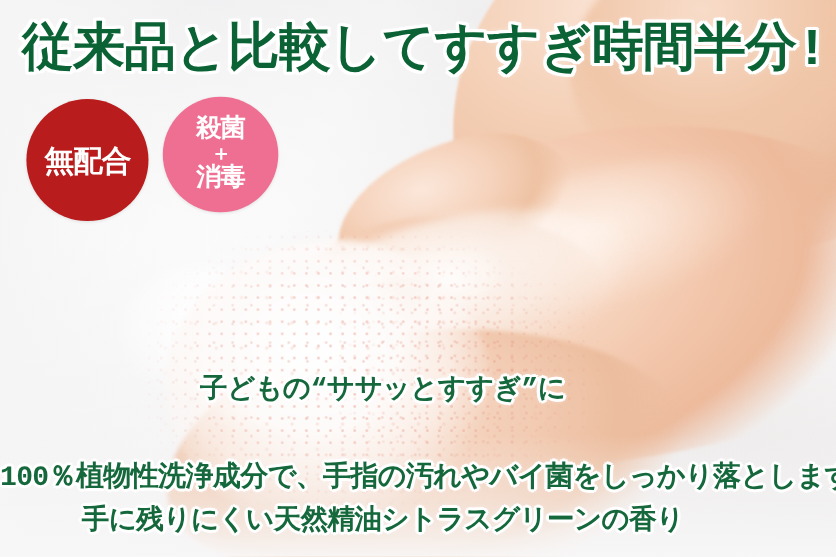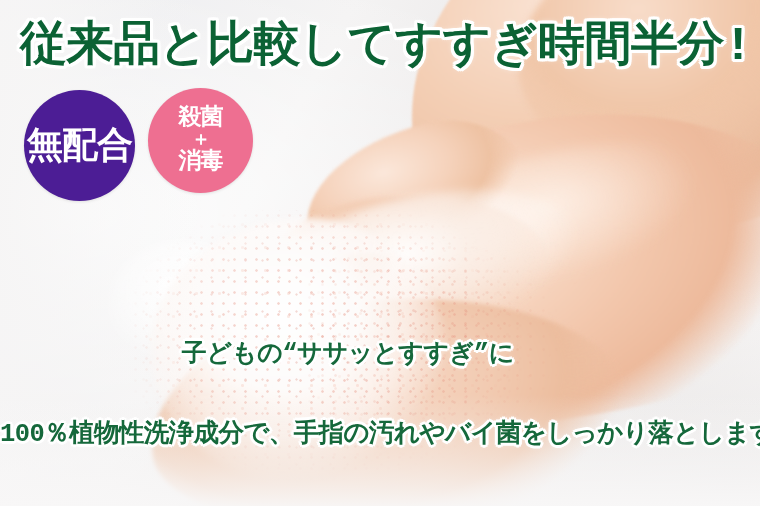--- a/index.html
+++ b/index.html
@@ -216,22 +216,22 @@
     align-items: center;
     justify-content: center;
     color: #ffffff;
     font-weight: 700;
     text-align: center;
     box-shadow: 0 1px 3px rgba(0,0,0,.10);
   }
   .badge-green {
     left: 24px; top: 90px;
     width: 111px; height: 111px;
-    background: #4c1d95;
-    font-size: 36px;
+    background: #b91c1c;
+    font-size: 27px;
     letter-spacing: -1px;
   }
   .badge-pink {
     left: 148px; top: 88px;
     width: 105px; height: 105px;
     background: #ee6f91;
     font-size: 23px;
     line-height: 25px;
     letter-spacing: -1px;
   }
@@ -293,14 +293,15 @@
   </div>
 
   <div class="badge badge-pink">
     <span>殺菌</span>
     <span class="plus">＋</span>
     <span>消毒</span>
   </div>
 
   <div class="caption cap-1">子どもの“ササッとすすぎ”に</div>
   <div class="caption cap-3">100％植物性洗浄成分で、手指の汚れやバイ菌をしっかり落とします。</div>
+  <div class="caption cap-4">手に残りにくい天然精油シトラスグリーンの香り</div>
 
 </div>
 
 </body></html>

